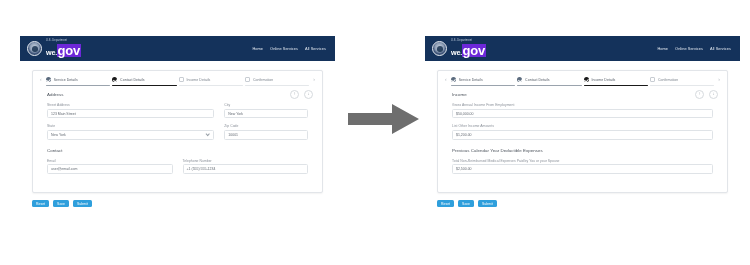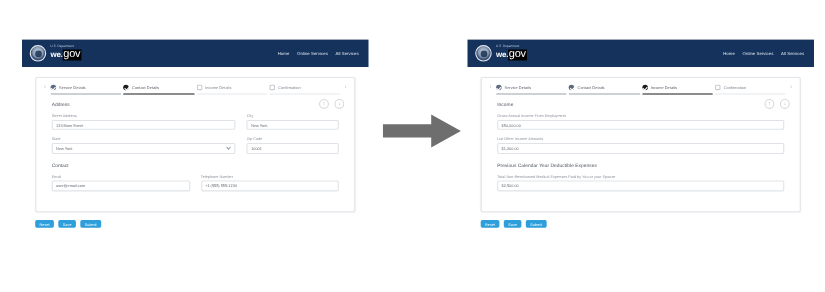--- a/index.html
+++ b/index.html
@@ -76,23 +76,23 @@
   }
   .wordmark {
     display: flex; align-items: baseline; gap: 0px;
     margin-top: 1.2px;
   }
   .wordmark .w1 {
     font-size: 7.2px; font-weight: 700; color: #ffffff;
     letter-spacing: -.2px;
   }
   .wordmark .w2 {
-    font-size: 10px; font-weight: 400; color: #ffffff;
+    font-size: 13px; font-weight: 700; color: #ffffff;
     letter-spacing: -.2px;
-    background: #000000;
+    background: #6d28d9;
     padding: 0 .5px;
   }
 
   .site-nav { display: flex; gap: 7px; }
   .site-nav span {
     font-size: 3.9px;
     color: #e3e9f1;
     white-space: nowrap;
     letter-spacing: .05px;
   }

